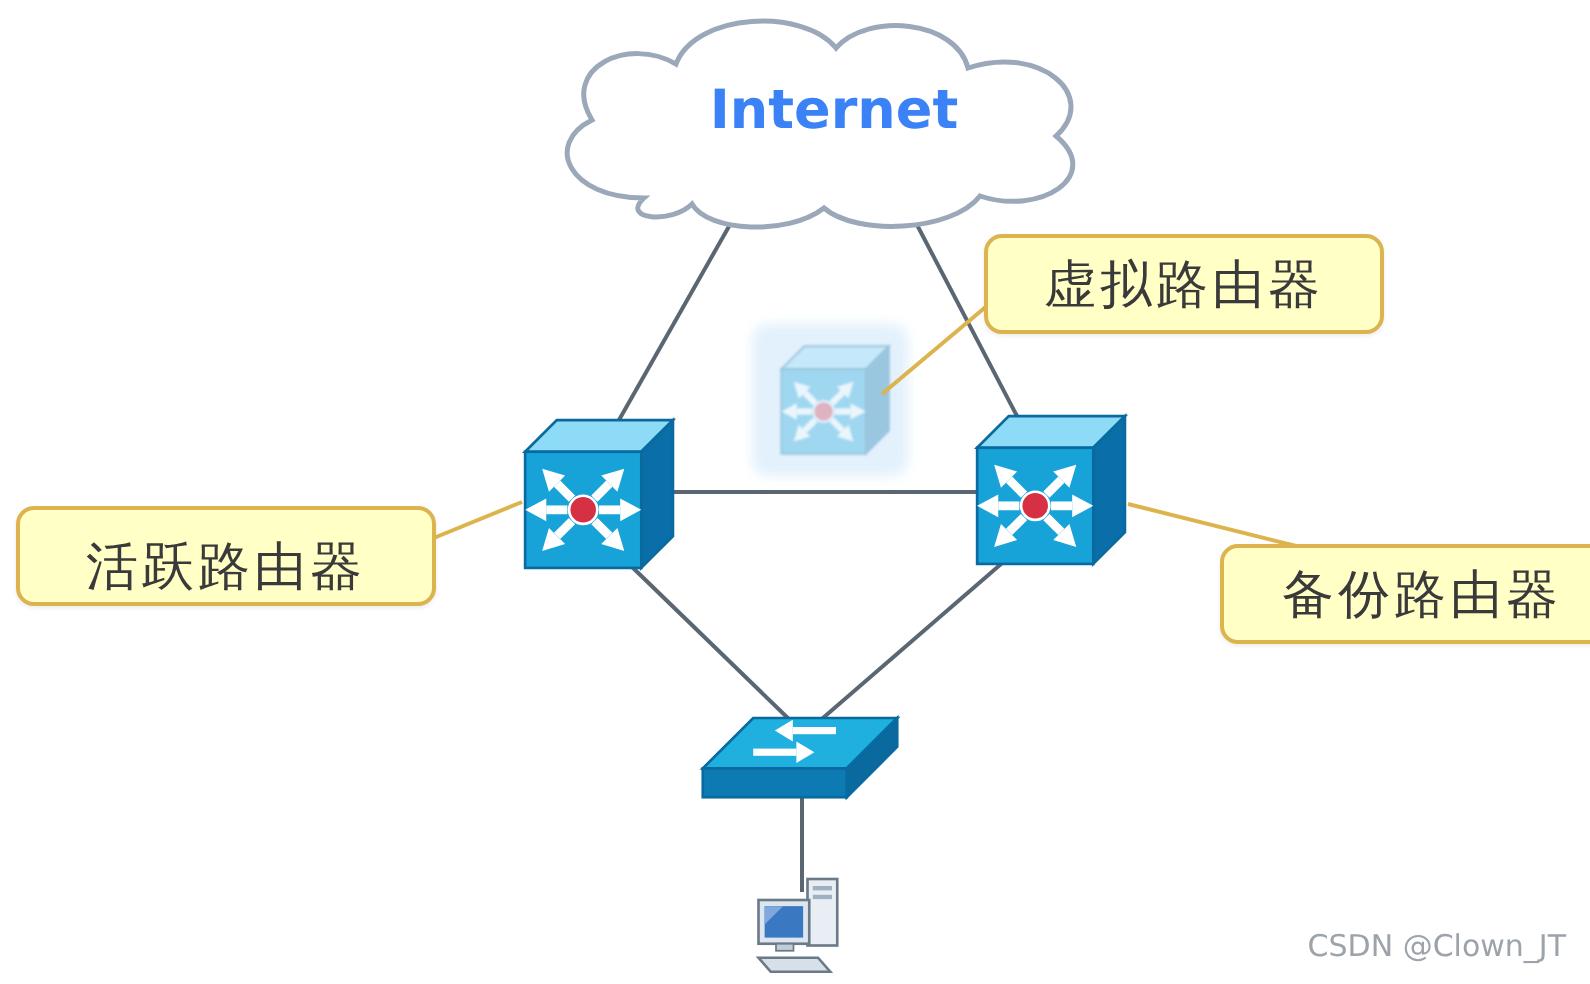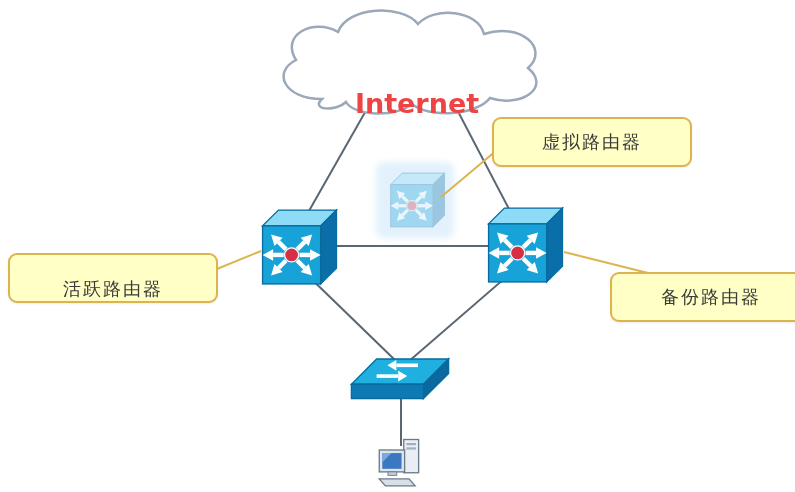--- a/index.html
+++ b/index.html
@@ -8,27 +8,27 @@
     font-family:"DejaVu Sans","Liberation Sans",sans-serif;
   }
   svg.layer{position:absolute;left:0;top:0;width:795px;height:492px;pointer-events:none;}
   .edges{z-index:1;}
   .node{position:absolute;z-index:2;}
   .tails{z-index:3;}
   .callout{
     position:absolute;z-index:4;
     background:#FFFFC6;border:2px solid #DDB34E;border-radius:9px;
     display:flex;align-items:center;justify-content:center;
-    color:#3a3a3a;font-size:18px;letter-spacing:2px;
+    color:#3a3a3a;font-size:26px;letter-spacing:2px;
     box-shadow:0 1px 2px rgba(0,0,0,.08);
   }
   .cloud-wrap{left:262px;top:4px;width:310px;height:116px;}
   .cloud-label{
     position:absolute;left:0;top:36px;width:100%;text-align:center;
-    font-weight:bold;font-size:27px;color:#ef4444;margin-top:48px;
+    font-weight:bold;font-size:27px;color:#3b82f6;
   }
   .router{width:88px;height:88px;}
   .router.active{left:252px;top:203px;}
   .router.backup{left:478px;top:201px;}
   .router.virtual{left:383px;top:168px;width:64px;height:64px;opacity:.32;filter:blur(.4px);}
   .virtual-halo{
     position:absolute;left:376px;top:162px;width:78px;height:76px;z-index:1;
     background:rgba(190,225,248,.45);border-radius:8px;filter:blur(3px);
   }
   .switch-node{left:346px;top:348px;width:108px;height:58px;}
@@ -209,14 +209,15 @@
   <div class="callout callout-virtual">
     <span>虚拟路由器</span>
   </div>
   <div class="callout callout-active">
     <span>活跃路由器</span>
   </div>
   <div class="callout callout-backup">
     <span>备份路由器</span>
   </div>
 
+  <div class="watermark">CSDN @Clown_JT</div>
 
 </div>
 
 </body></html>

